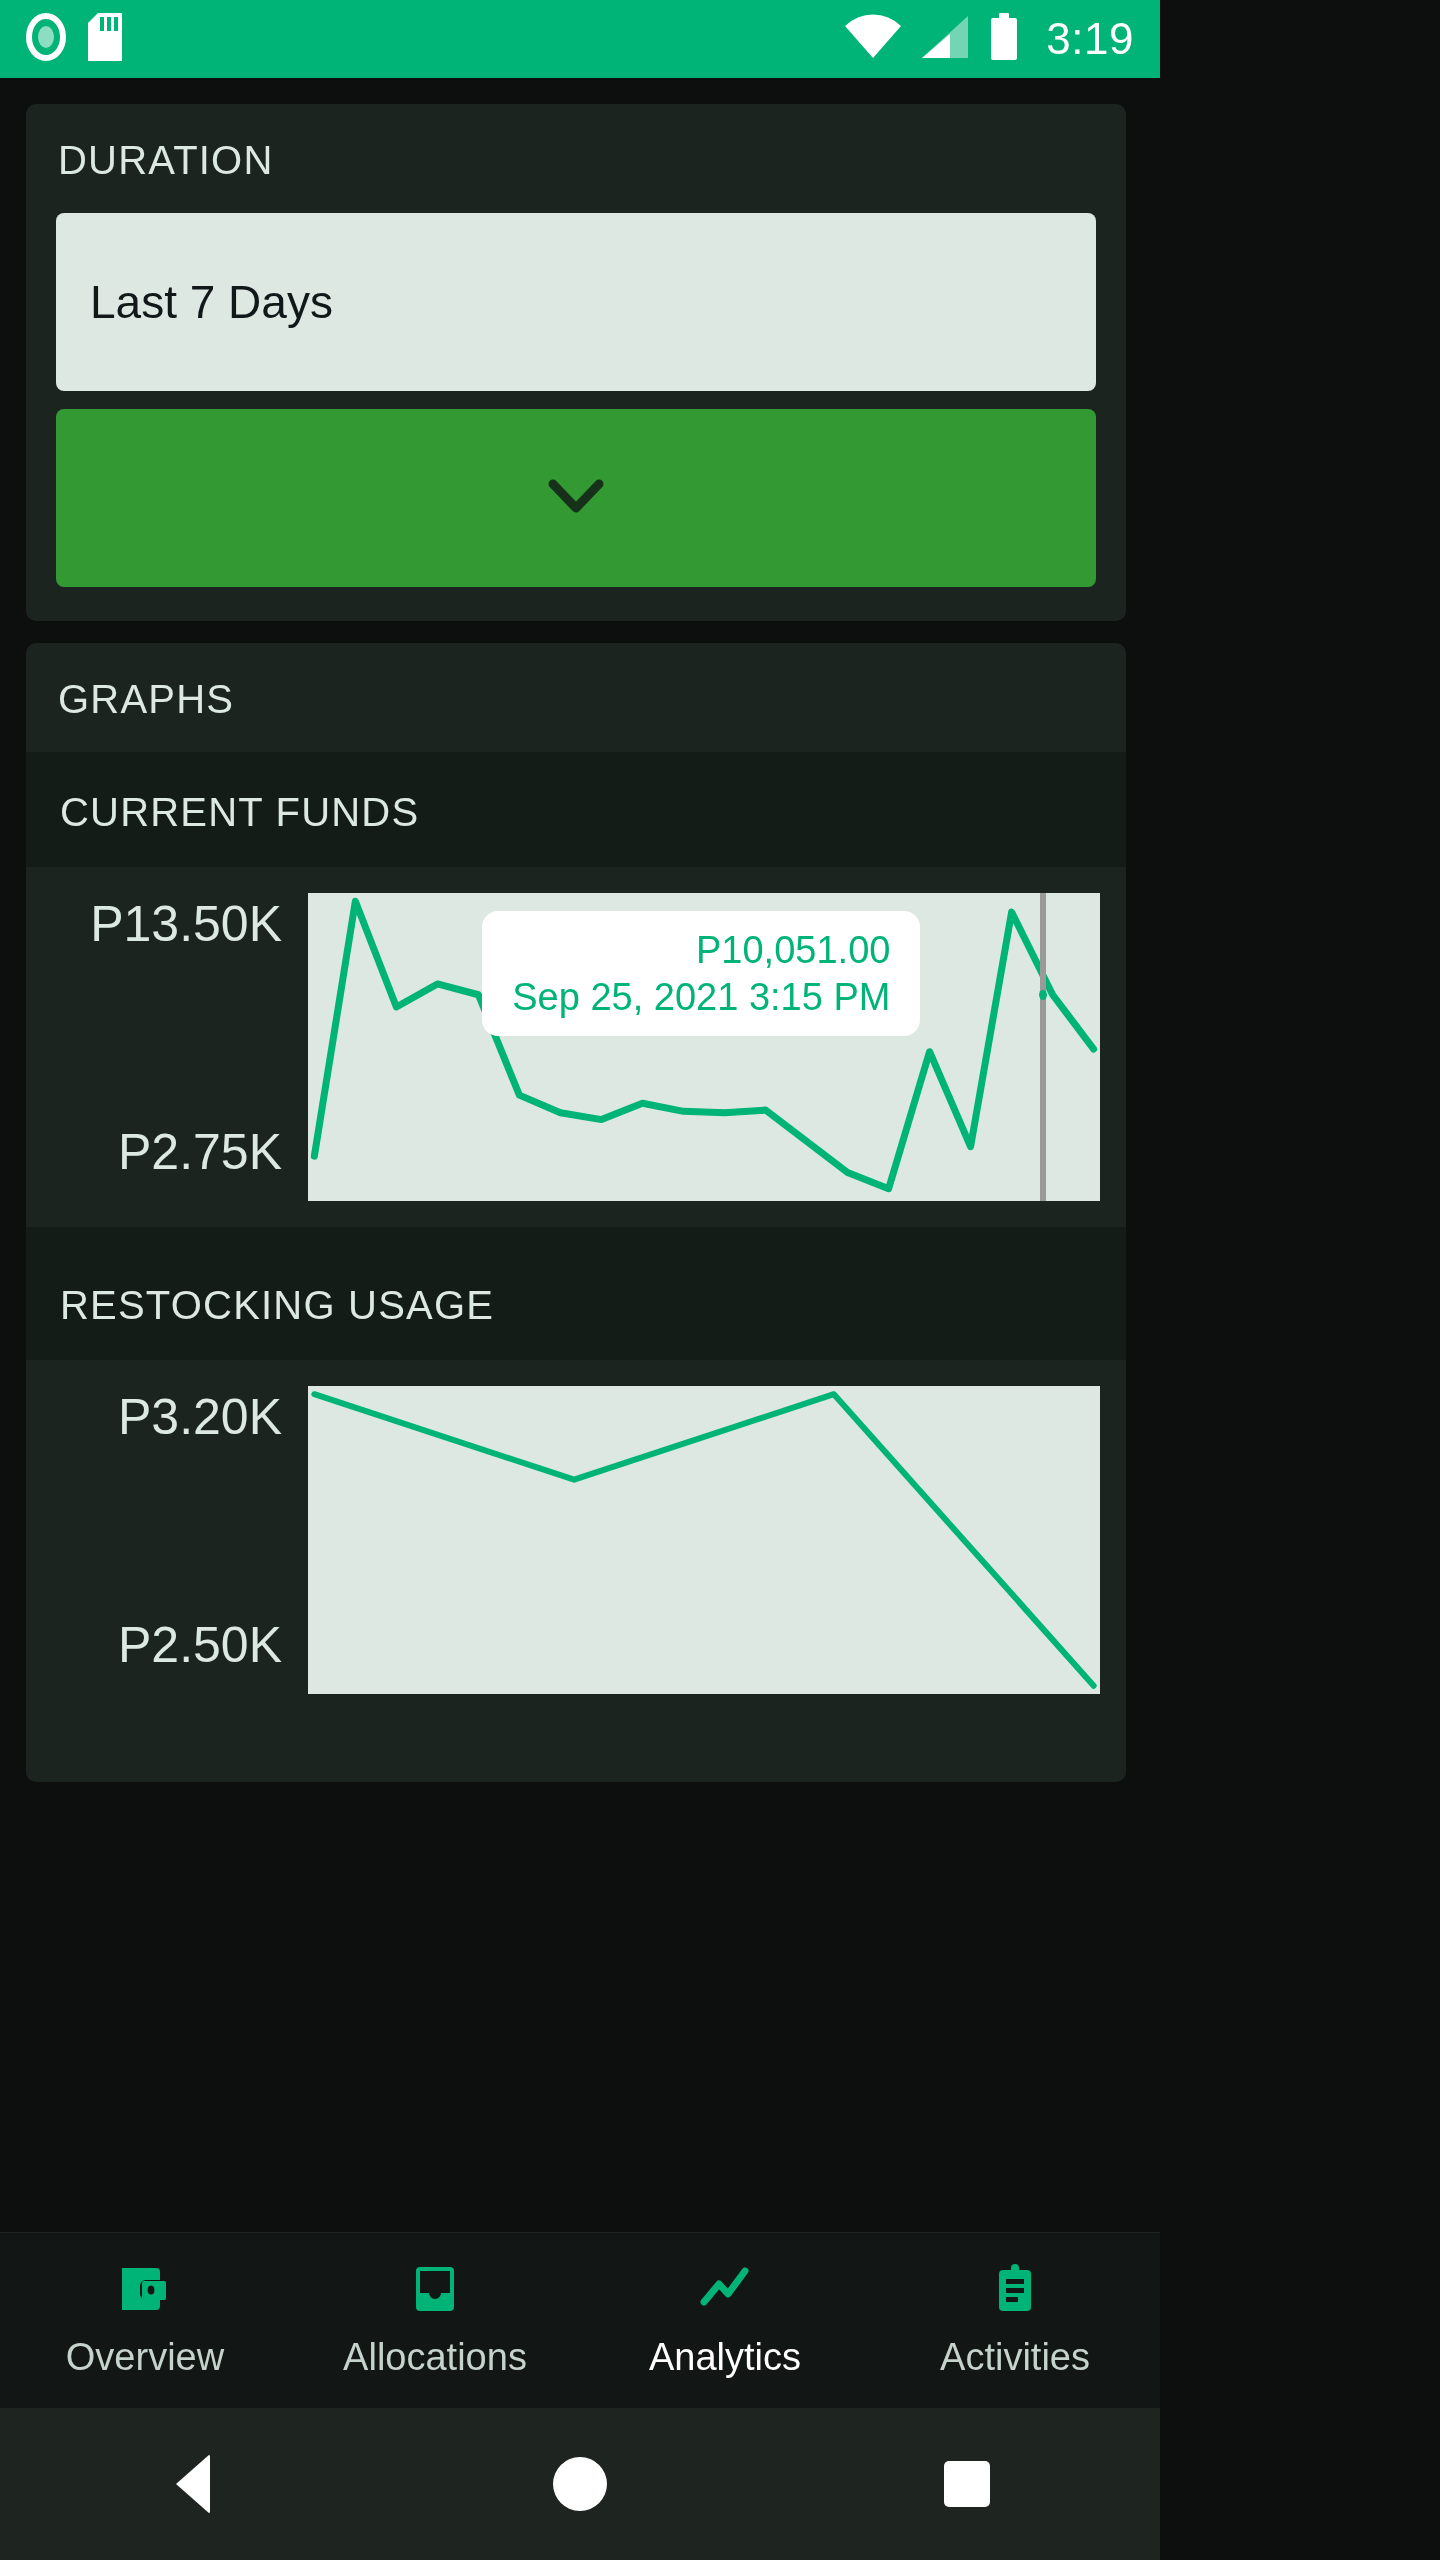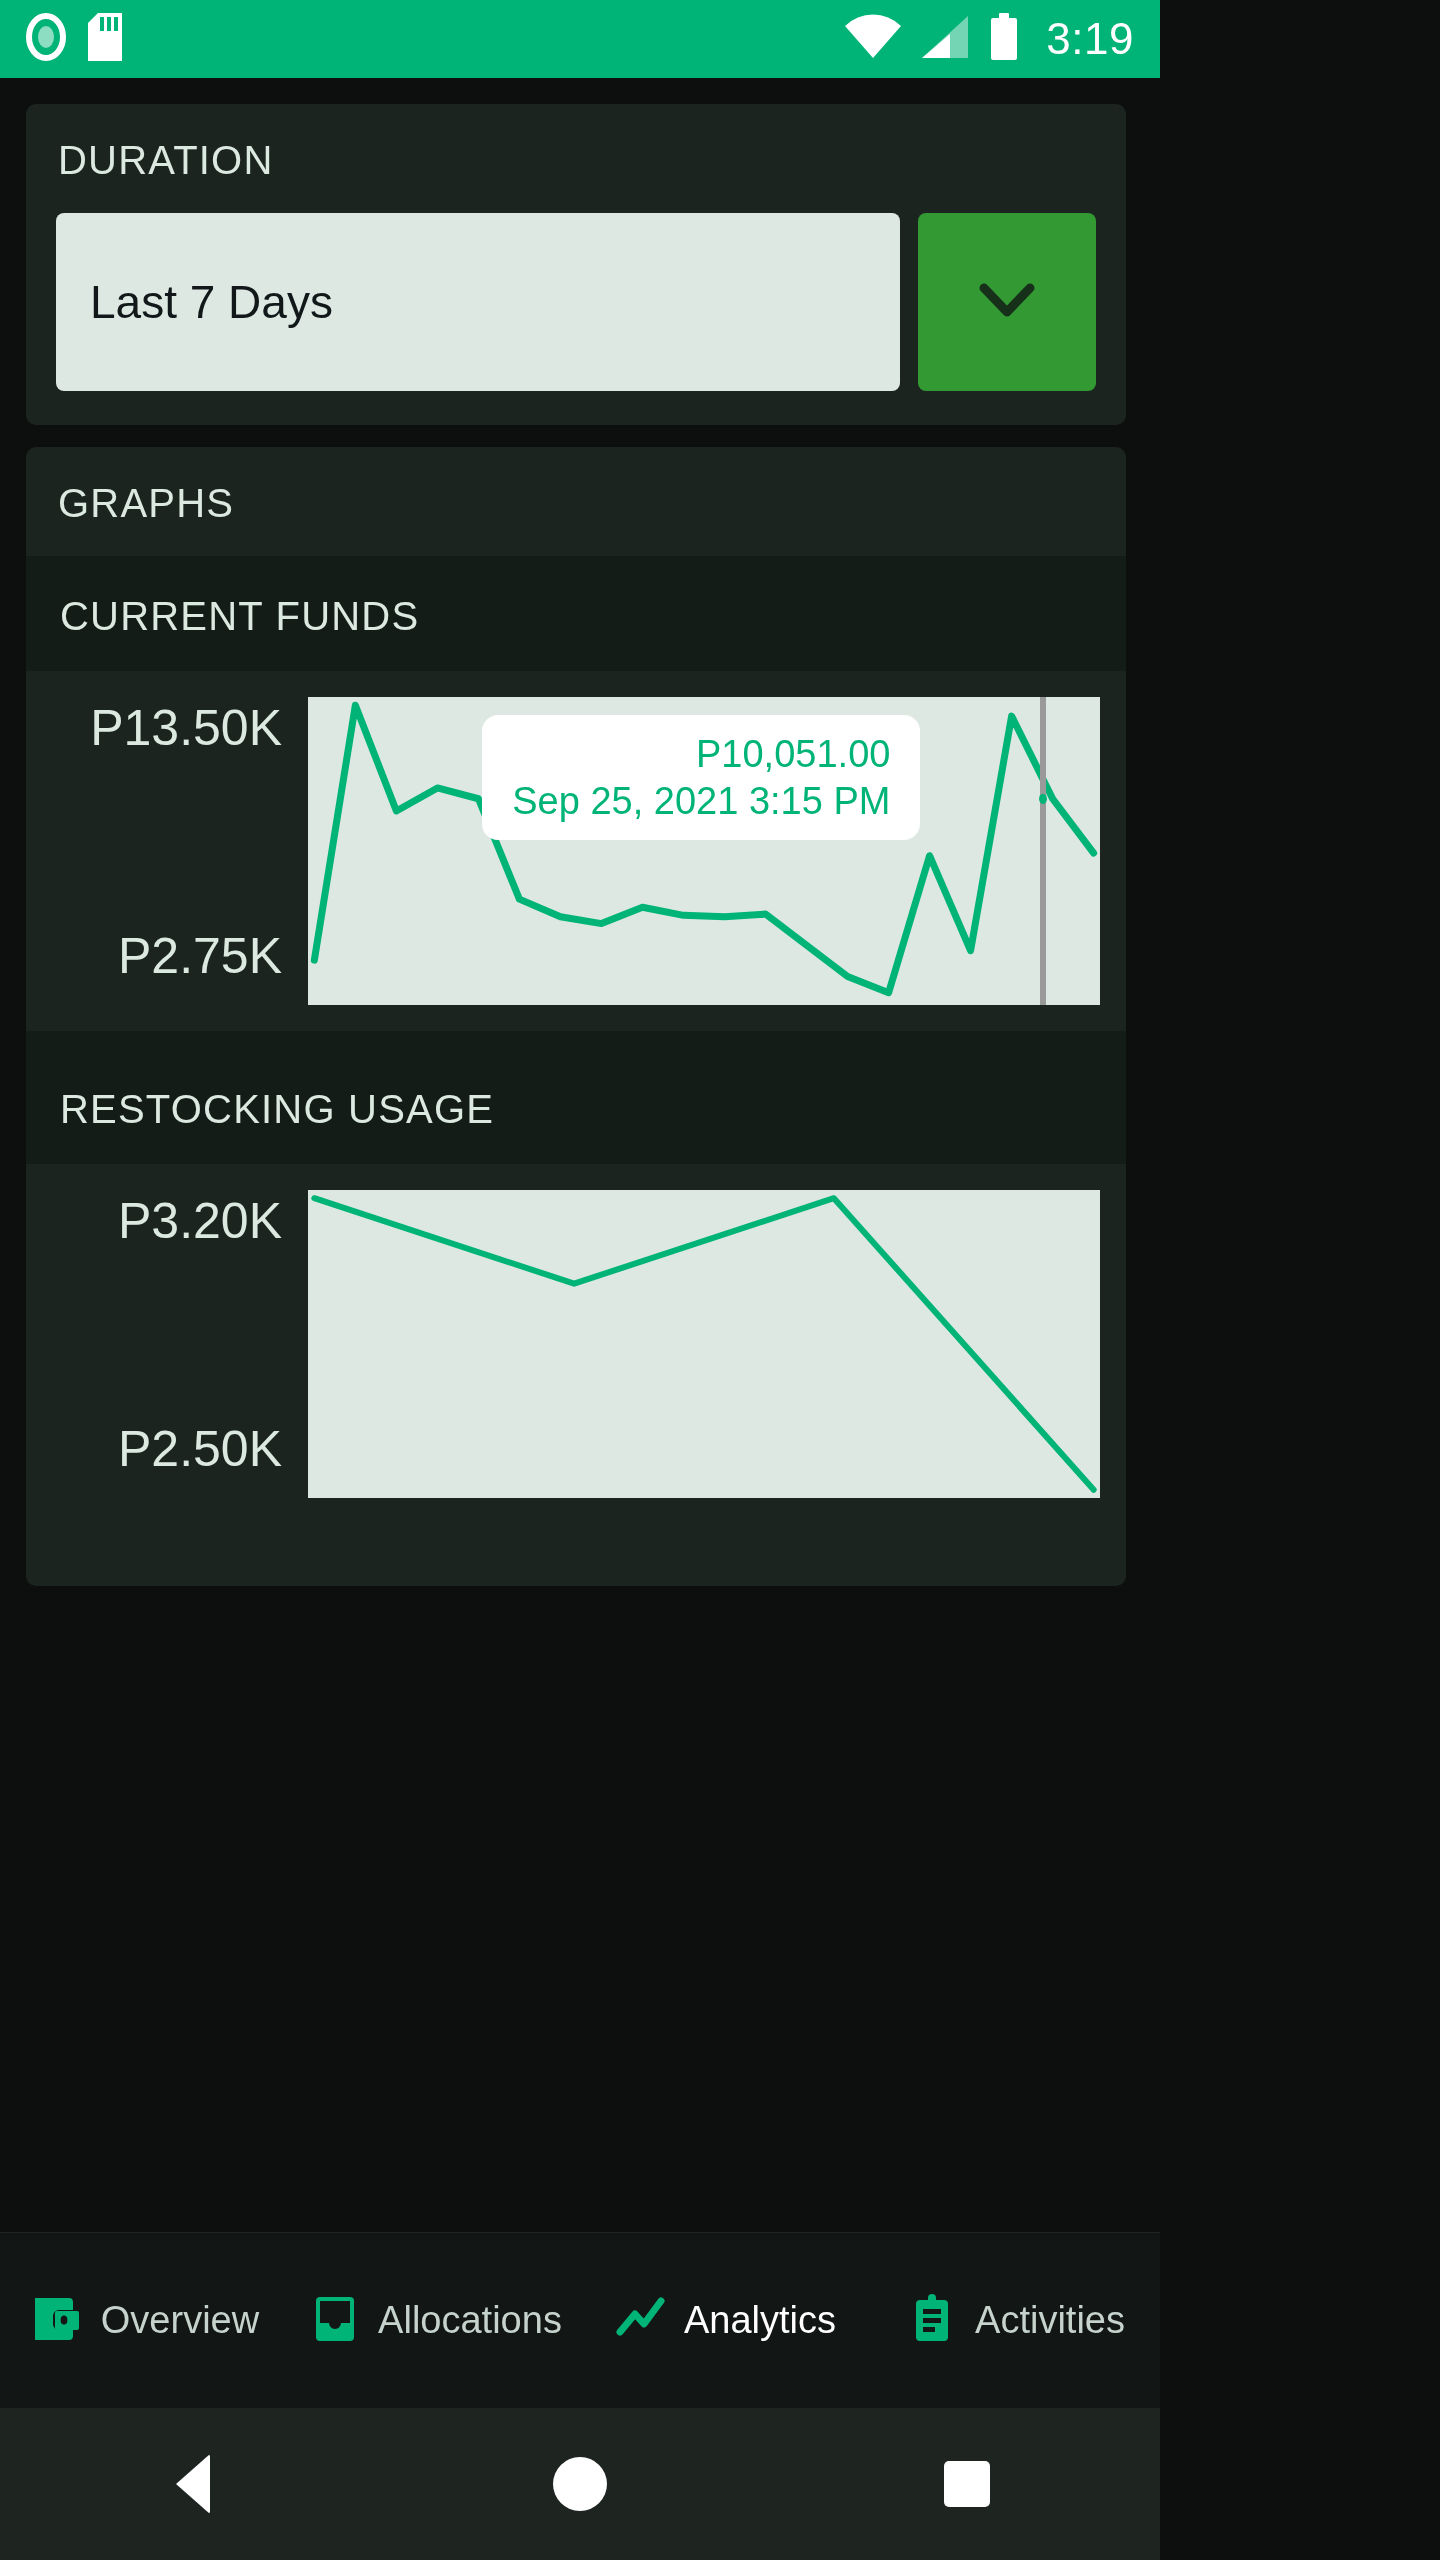--- a/index.html
+++ b/index.html
@@ -58,20 +58,21 @@
     font-size: 40px;
     letter-spacing: 1.2px;
     padding: 34px 32px 30px 32px;
   }
 
   .duration-row {
     display: flex;
     align-items: stretch;
     gap: 18px;
     padding: 0 30px 34px 30px;
+    flex-direction: column;
   }
   .duration-field {
     flex: 1 1 auto;
     background: #dce8e1;
     border-radius: 8px;
     display: flex;
     align-items: center;
     padding: 0 34px;
     height: 178px;
     color: #12181a;
@@ -133,20 +134,21 @@
   .bottomnav {
     flex: 0 0 176px;
     background: #121614;
     border-top: 1px solid #1d2422;
     display: flex;
     align-items: center;
   }
   .navitem {
     flex: 1 1 0;
     display: flex;
+    flex-direction: column;
     align-items: center;
     justify-content: center;
     gap: 16px;
     cursor: pointer;
   }
   .navlabel {
     font-size: 38px;
     color: #c6d2cc;
   }
   .navitem.active .navlabel { color: #ffffff; }

